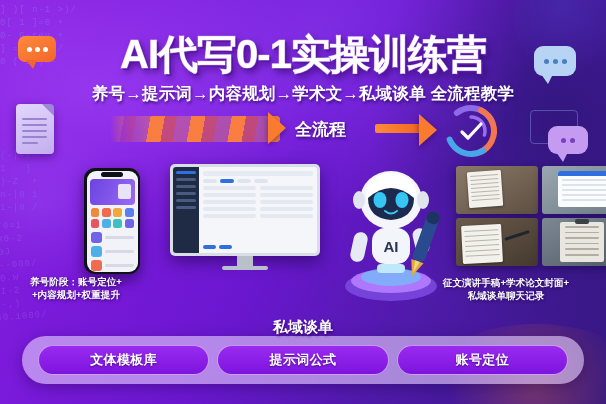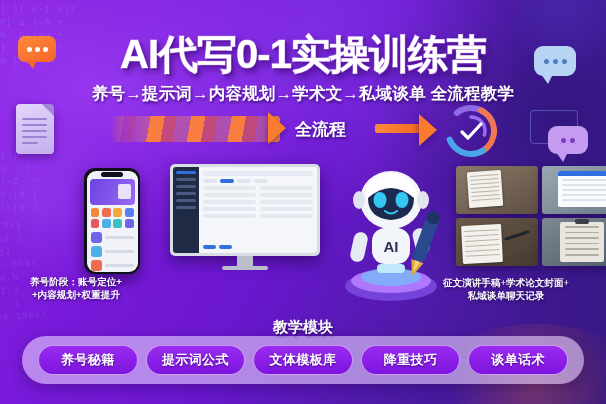--- a/index.html
+++ b/index.html
@@ -251,21 +251,21 @@
 
   
   .caption{
     position:absolute; z-index:24;
     color:#fff; font-size:9.6px; font-weight:bold; line-height:1.35;
     text-align:center;
     text-shadow:1px 1px 3px rgba(35,0,80,.85);
   }
   .cap-1{ left:6px;  top:276px; width:140px; }
   .cap-2{ left:144px; top:272px; width:148px; }
-  .cap-3{ left:410px; top:277px; width:192px;font-family:Liberation Serif, serif; }
+  .cap-3{ left:410px; top:277px; width:192px; }
 
   
   .module-head{
     position:absolute; left:0; right:0; top:318px; text-align:center; z-index:26;
     font-size:15px; font-weight:bold; color:#fff;
     text-shadow:1px 2px 3px rgba(40,0,90,.8);
   }
   .module-panel{
     position:absolute; left:22px; right:22px; top:336px; height:48px; z-index:25;
     background:rgba(226,205,250,.62);
@@ -503,22 +503,20 @@
           </div>
       </div>
     </div>
   </div>
 
   <div class="caption cap-1" style="white-space:pre-line">养号阶段：账号定位+
 +内容规划+权重提升</div>
   <div class="caption cap-3" style="white-space:pre-line">征文演讲手稿+学术论文封面+
 私域谈单聊天记录</div>
 
-  <div class="module-head">教学模块</div>
+  <div class="module-head">私域谈单</div>
   <div class="module-panel">
-    <div class="pill">养号秘籍</div>
+    <div class="pill">文体模板库</div>
     <div class="pill">提示词公式</div>
-    <div class="pill">文体模板库</div>
-    <div class="pill">降重技巧</div>
-    <div class="pill">谈单话术</div>
+    <div class="pill">账号定位</div>
   </div>
 
 </div>
 
 </body></html>

